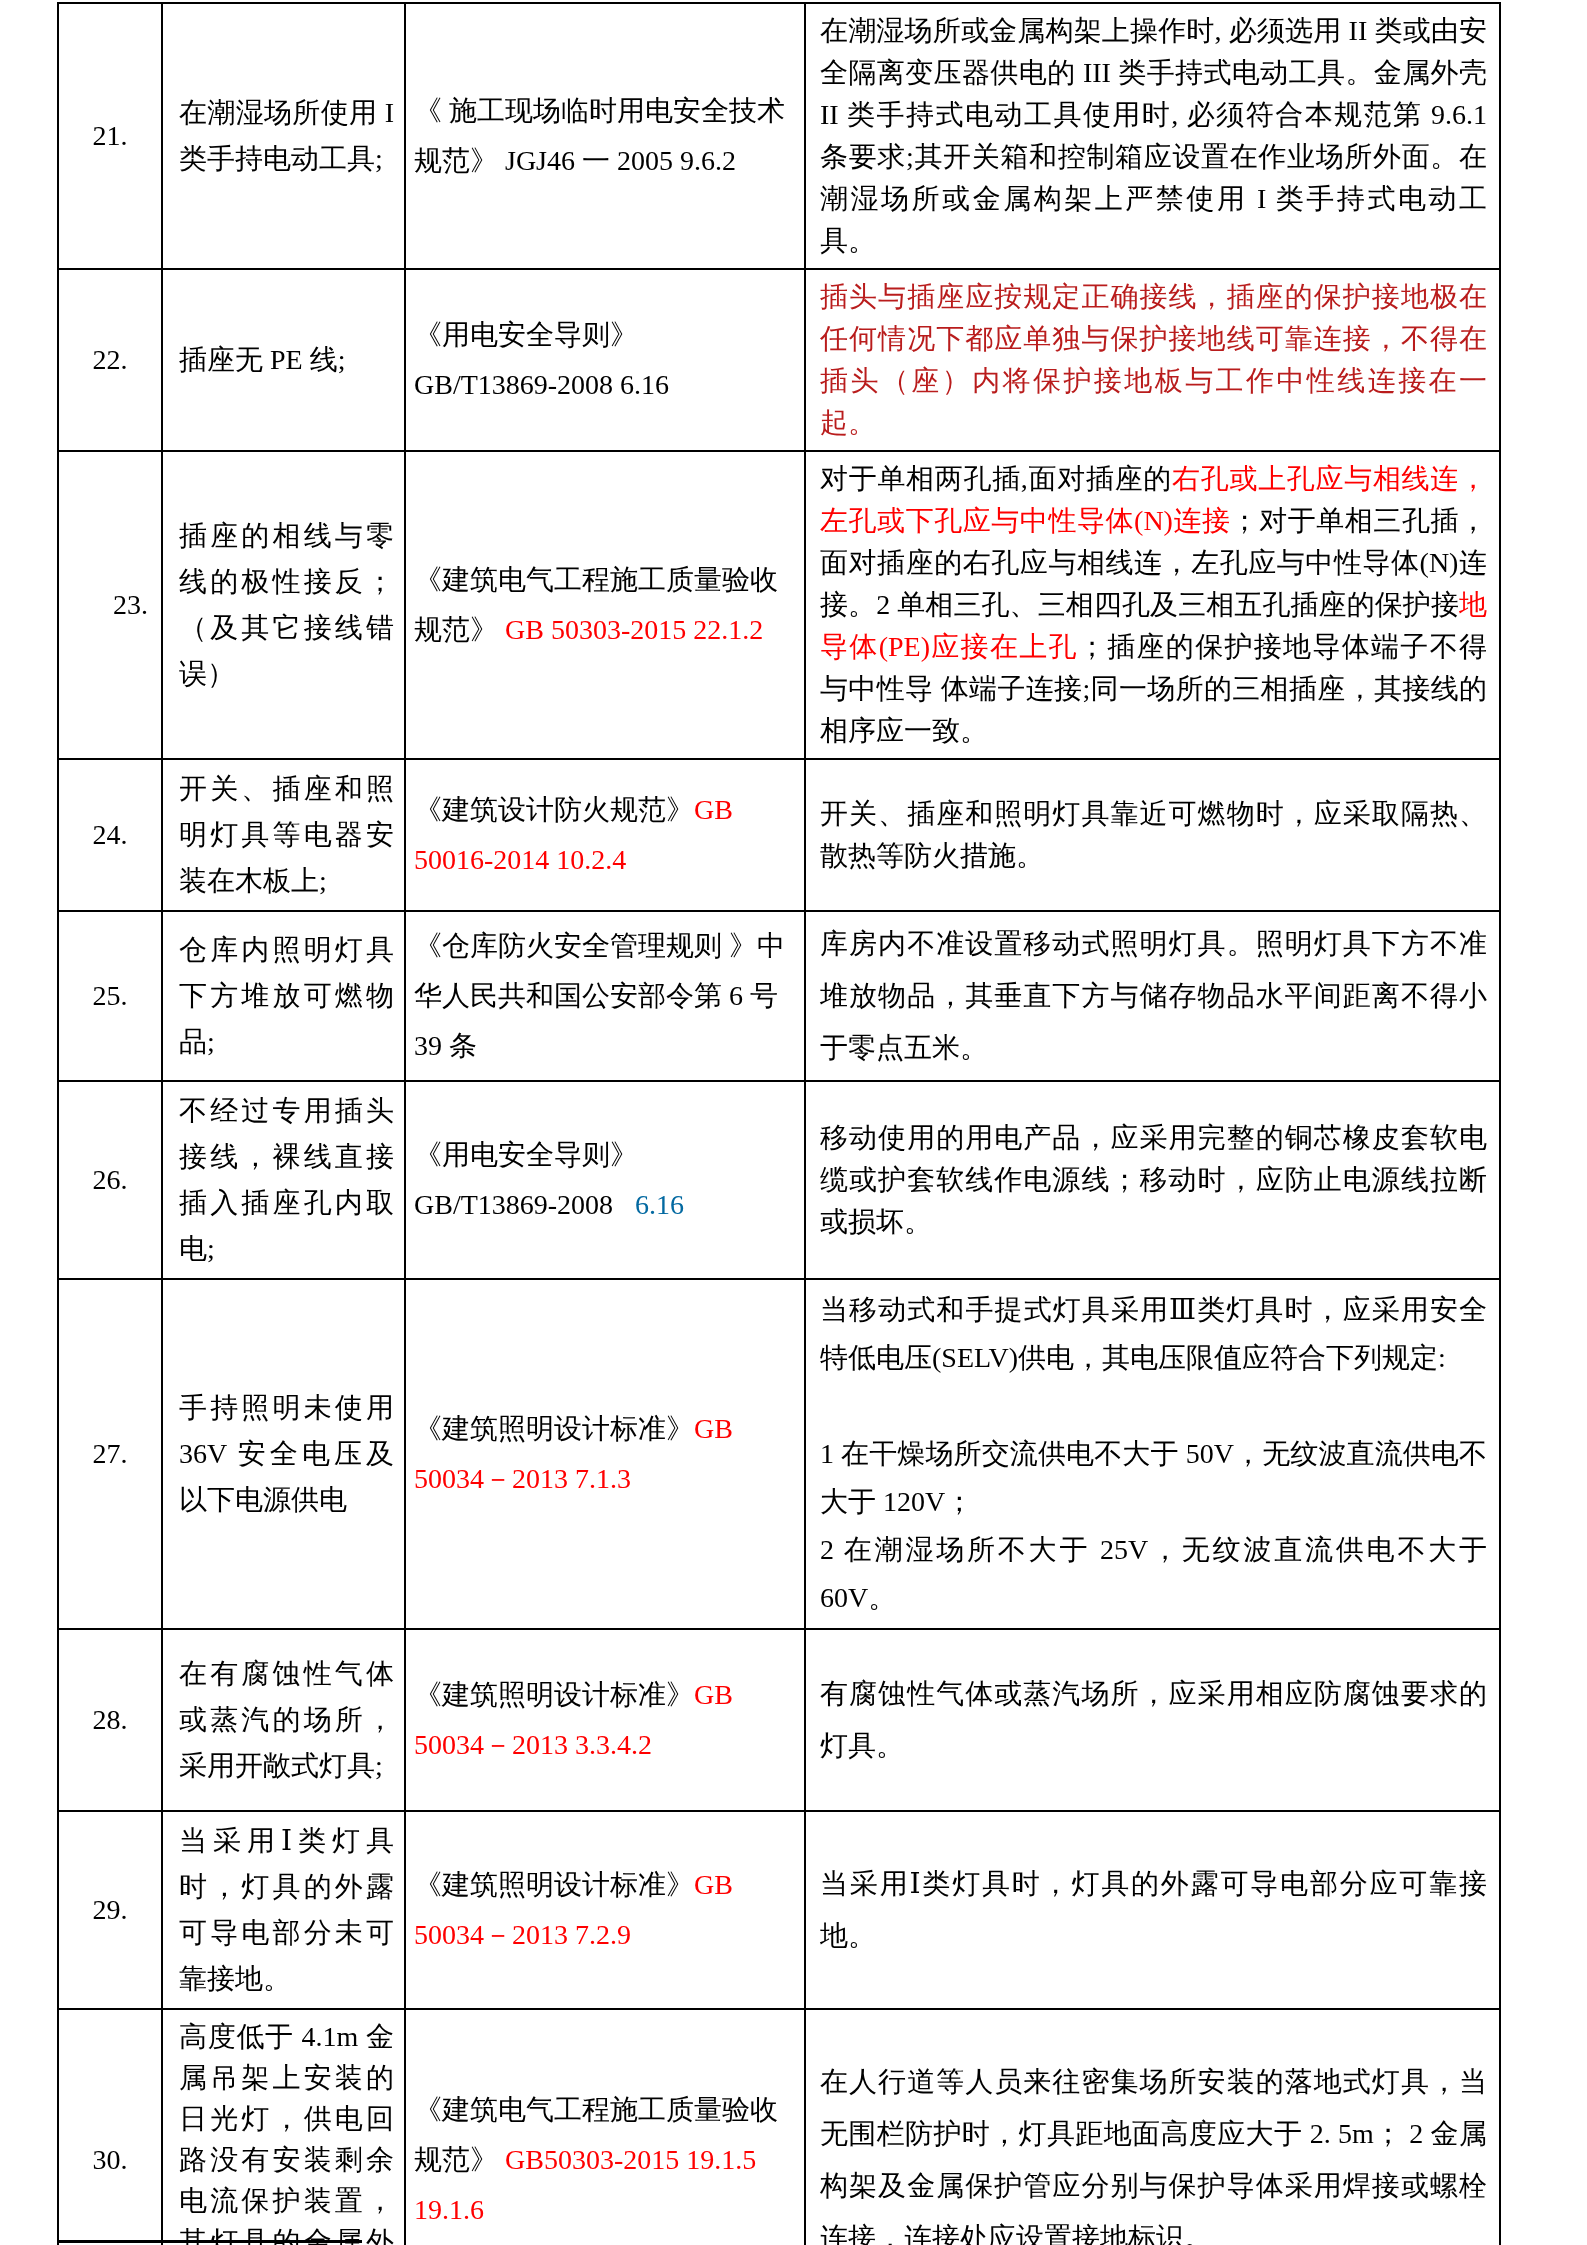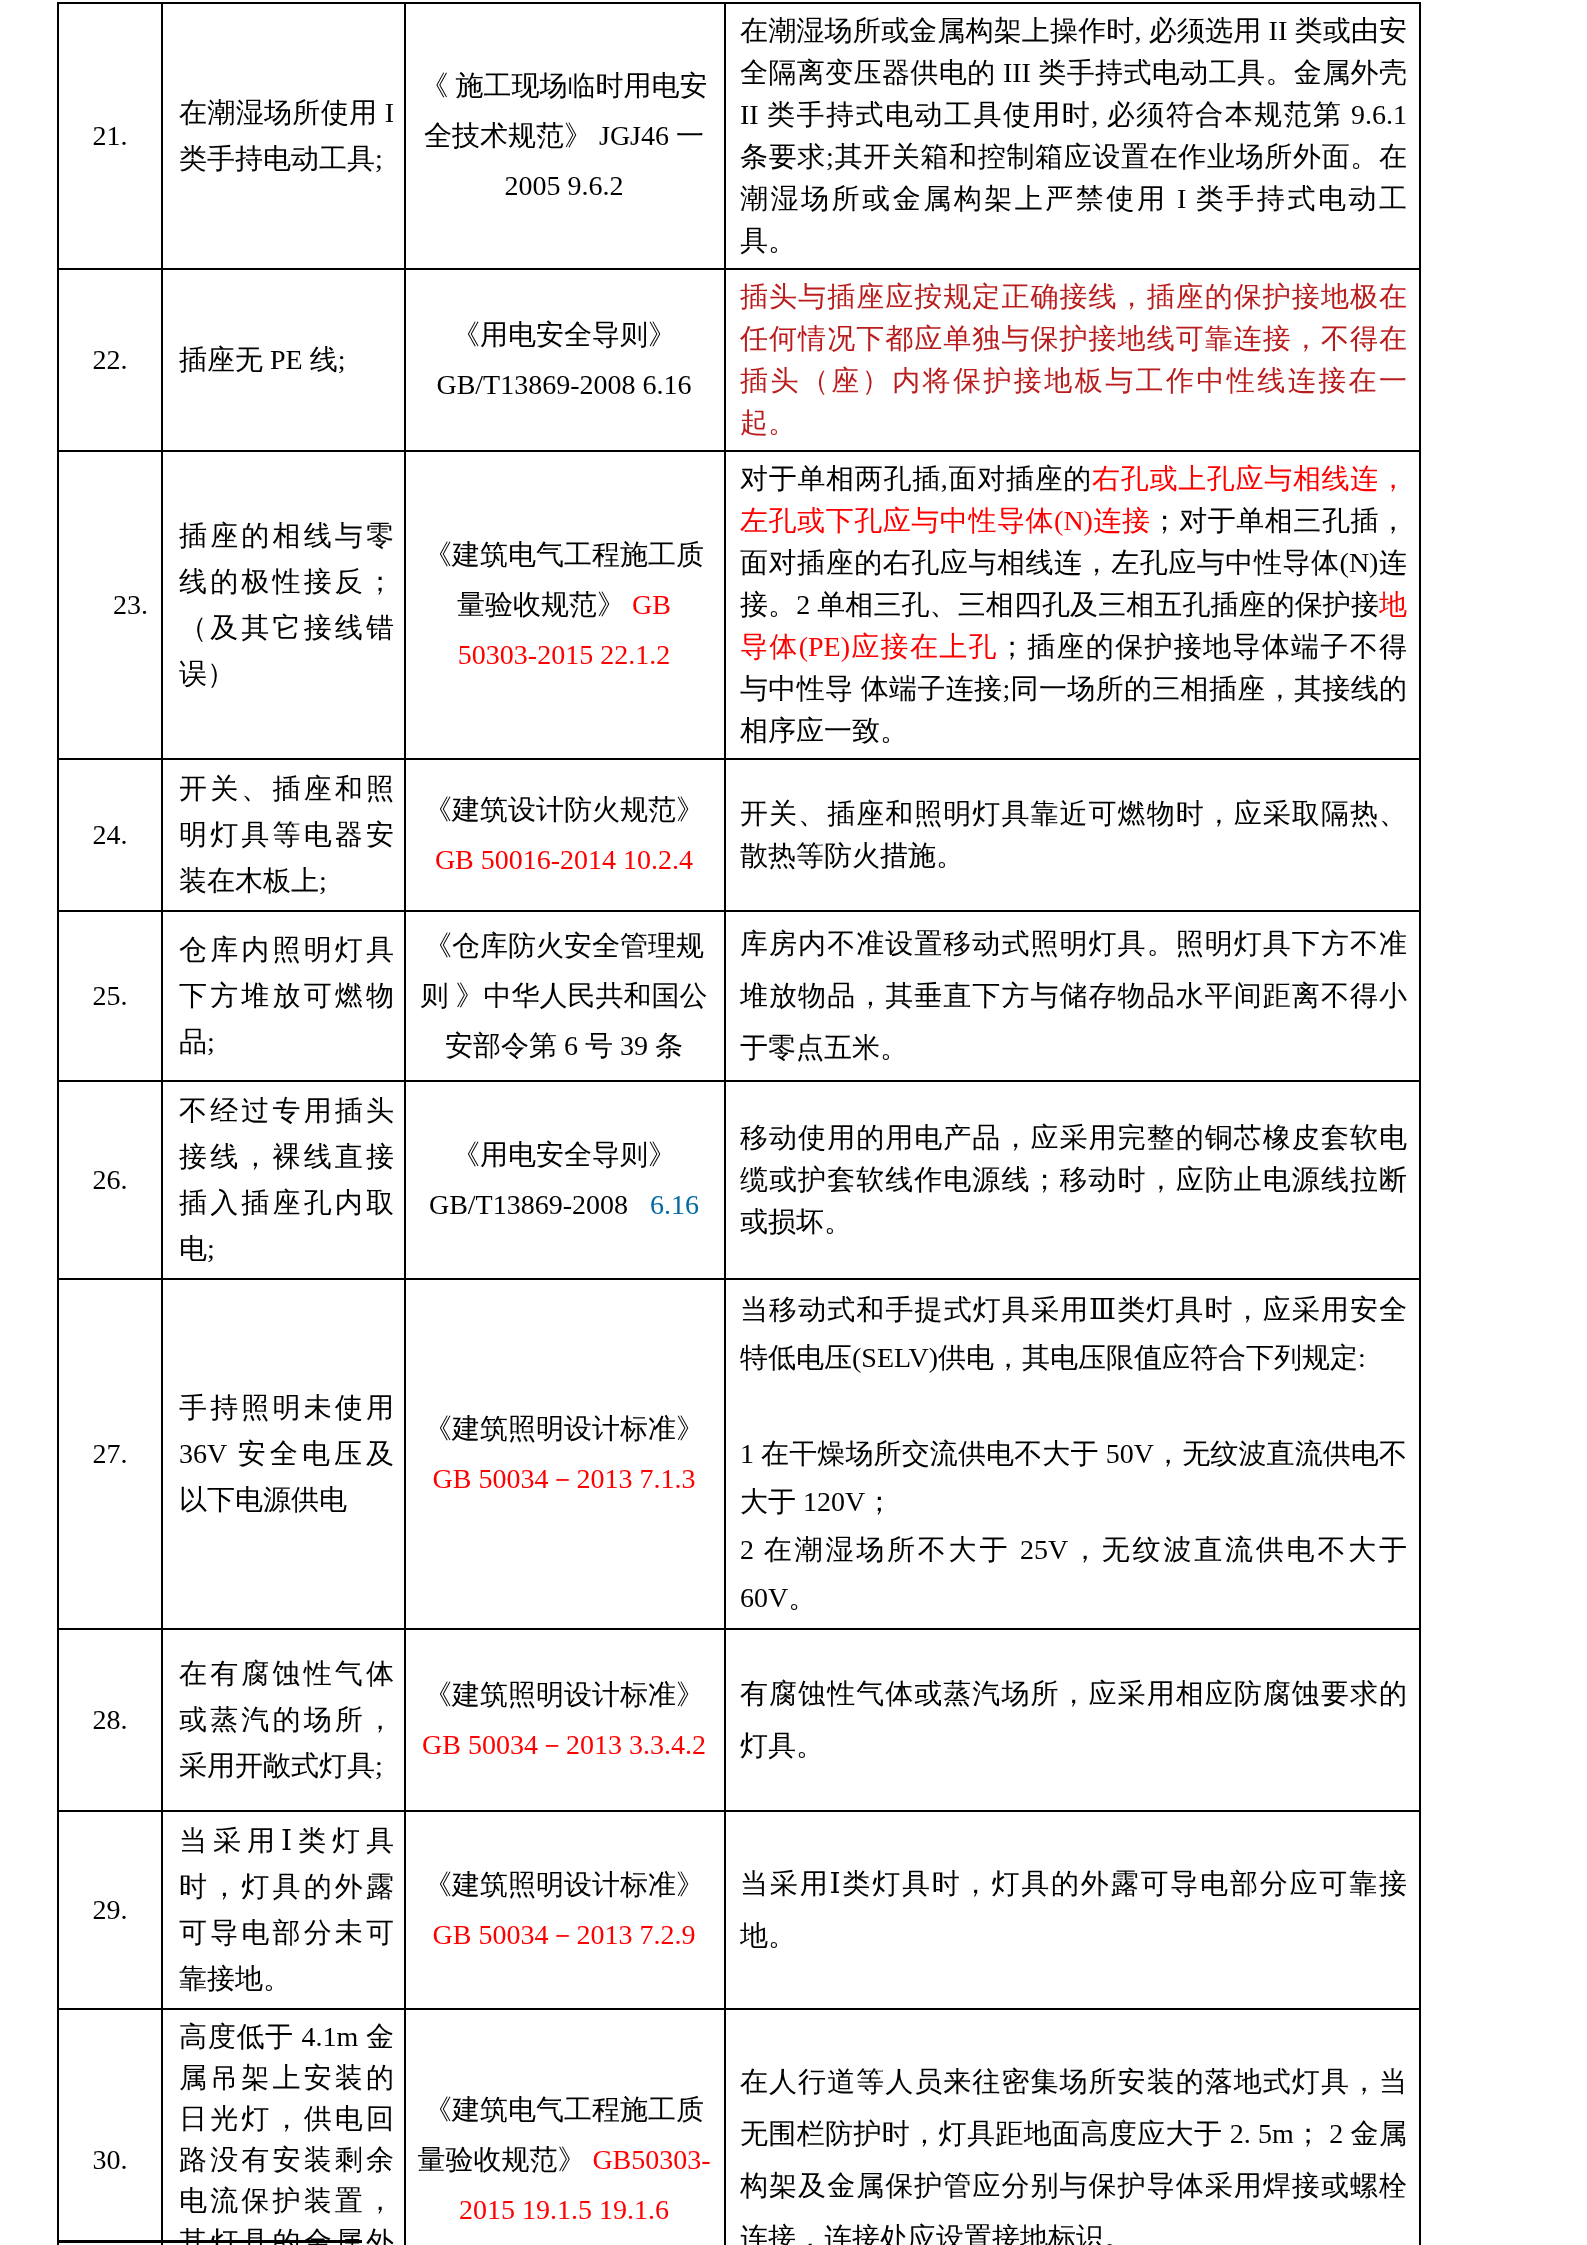--- a/index.html
+++ b/index.html
@@ -23,21 +23,21 @@
   .row{display:table-row;}
   .cell{
     display:table-cell;
     border:2px solid #000;
     vertical-align:middle;
     font-size:28px;
     box-sizing:border-box;
   }
   .no-cell{width:104px;text-align:center;}
   .issue-cell{width:243px;padding:6px 10px 6px 16px;text-align:justify;}
-  .standard-cell{width:320px;padding:6px 10px 6px 8px;text-align:center;}
+  .standard-cell{width:400px;padding:6px 10px 6px 8px;text-align:left;}
   .detail-cell{width:695px;padding:6px 12px 6px 14px;text-align:justify;}
   .cell p{margin:0;}
   .no-cell p{line-height:34px;}
   .issue-cell p{line-height:46px;}
   .standard-cell p{line-height:50px;}
   .detail-cell p{line-height:42px;}
   
   .row:nth-child(1){height:250px;}
   .row:nth-child(2){height:128px;}
   .row:nth-child(3){height:285px;}

